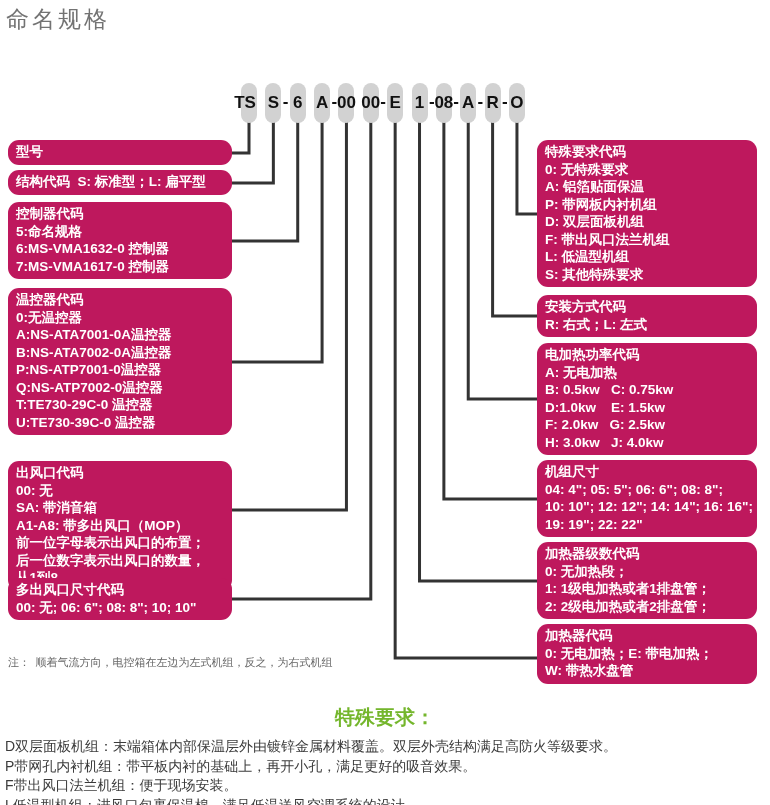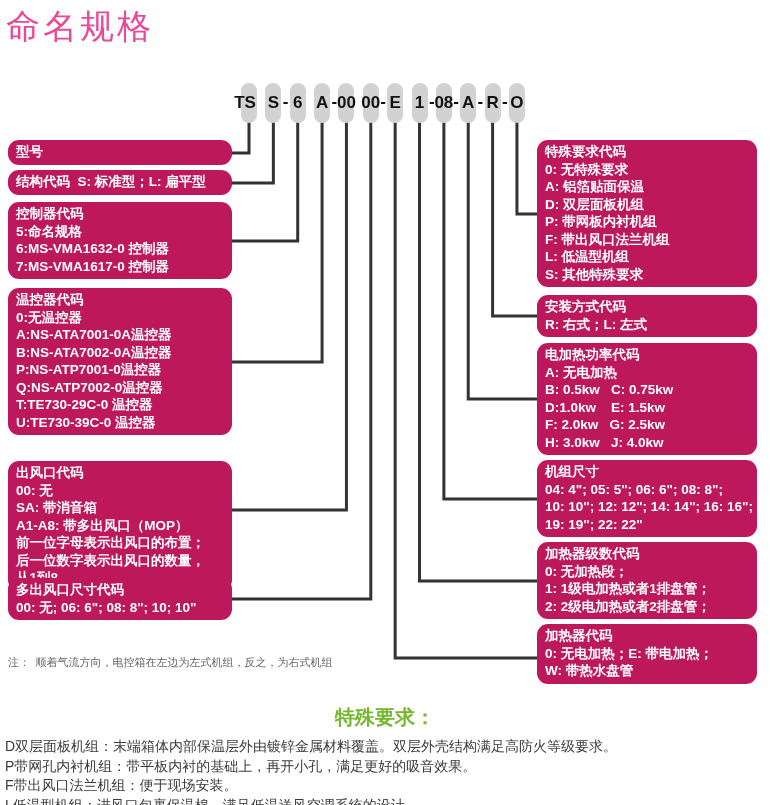--- a/index.html
+++ b/index.html
@@ -1,19 +1,19 @@
 <!DOCTYPE html>
 <html><head>
 <meta charset="utf-8">
 <style>
   html,body{margin:0;padding:0;background:#fff;}
   #page{position:relative;width:770px;height:805px;background:#ffffff;overflow:hidden;
         font-family:"Liberation Sans","DejaVu Sans",sans-serif;}
-  #page-title{position:absolute;left:6px;top:4px;font-size:34px;letter-spacing:3px;
-        font-weight:400;color:#ec4899;}
+  #page-title{position:absolute;left:6px;top:4px;font-size:23px;letter-spacing:3px;
+        font-weight:400;color:#737373;}
   #connectors{position:absolute;left:0;top:0;pointer-events:none;}
   #connectors polyline{fill:none;stroke:#333333;stroke-width:3;}
   .pill{position:absolute;top:83px;width:16px;height:40px;border-radius:8px;background:#d2d2d2;}
   .code-label{position:absolute;top:93px;transform:translateX(-50%);font-weight:bold;
         font-size:17px;color:#111;white-space:nowrap;}
   .code-dash{position:absolute;top:92px;transform:translateX(-50%);font-weight:bold;
         font-size:17px;color:#111;}
   .box{position:absolute;box-sizing:border-box;background:#be185d;color:#ffffff;
         font-weight:bold;font-size:13.5px;line-height:17.5px;padding:3px 8px 4px;border-radius:11px;}
   .box.left{left:8px;width:224px;}
@@ -115,22 +115,22 @@
         <div class="box-line">从1到8</div>
       </div>
       <div class="box left" id="box-outlet-size">
         <div class="box-line">多出风口尺寸代码</div>
         <div class="box-line">00: 无; 06: 6"; 08: 8"; 10; 10"</div>
       </div>
       <div class="box right" id="box-special-req">
         <div class="box-line">特殊要求代码</div>
         <div class="box-line">0: 无特殊要求</div>
         <div class="box-line">A: 铝箔贴面保温</div>
+        <div class="box-line">P: 带网板内衬机组</div>
         <div class="box-line">D: 双层面板机组</div>
-        <div class="box-line">P: 带网板内衬机组</div>
         <div class="box-line">F: 带出风口法兰机组</div>
         <div class="box-line">L: 低温型机组</div>
         <div class="box-line">S: 其他特殊要求</div>
       </div>
       <div class="box right" id="box-install">
         <div class="box-line">安装方式代码</div>
         <div class="box-line">R: 右式；L: 左式</div>
       </div>
       <div class="box right" id="box-heater-power">
         <div class="box-line">电加热功率代码</div>

